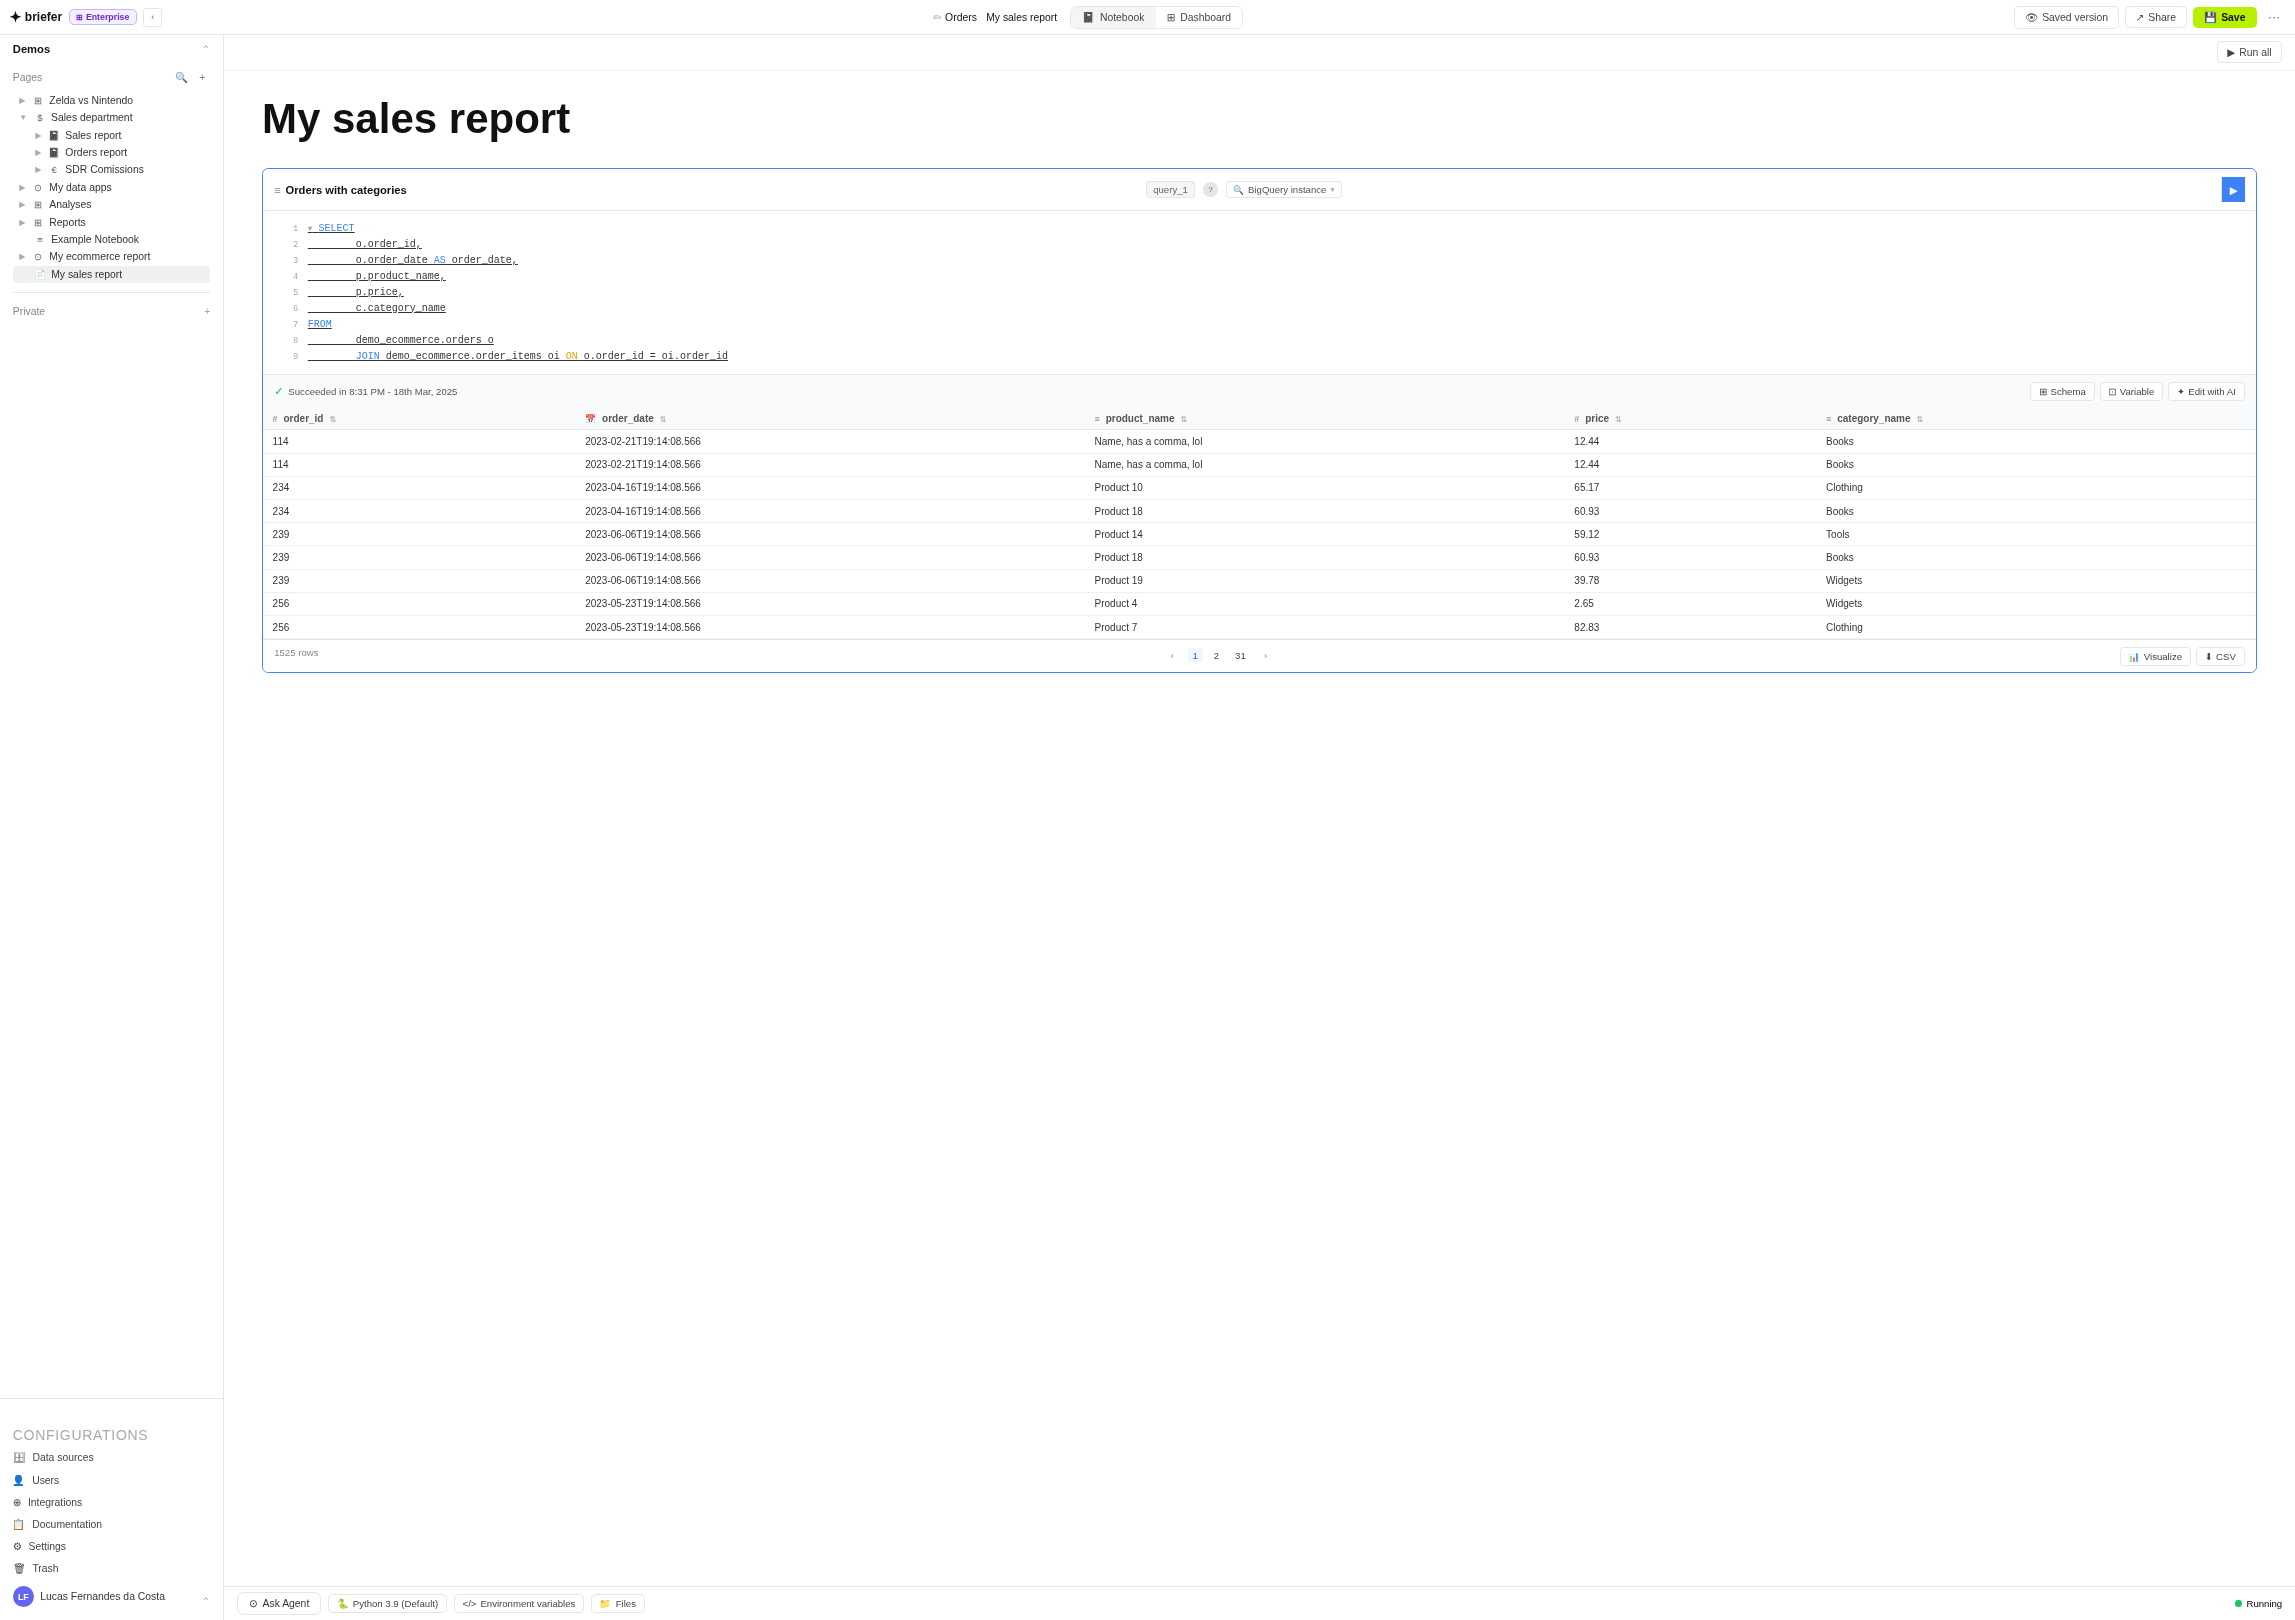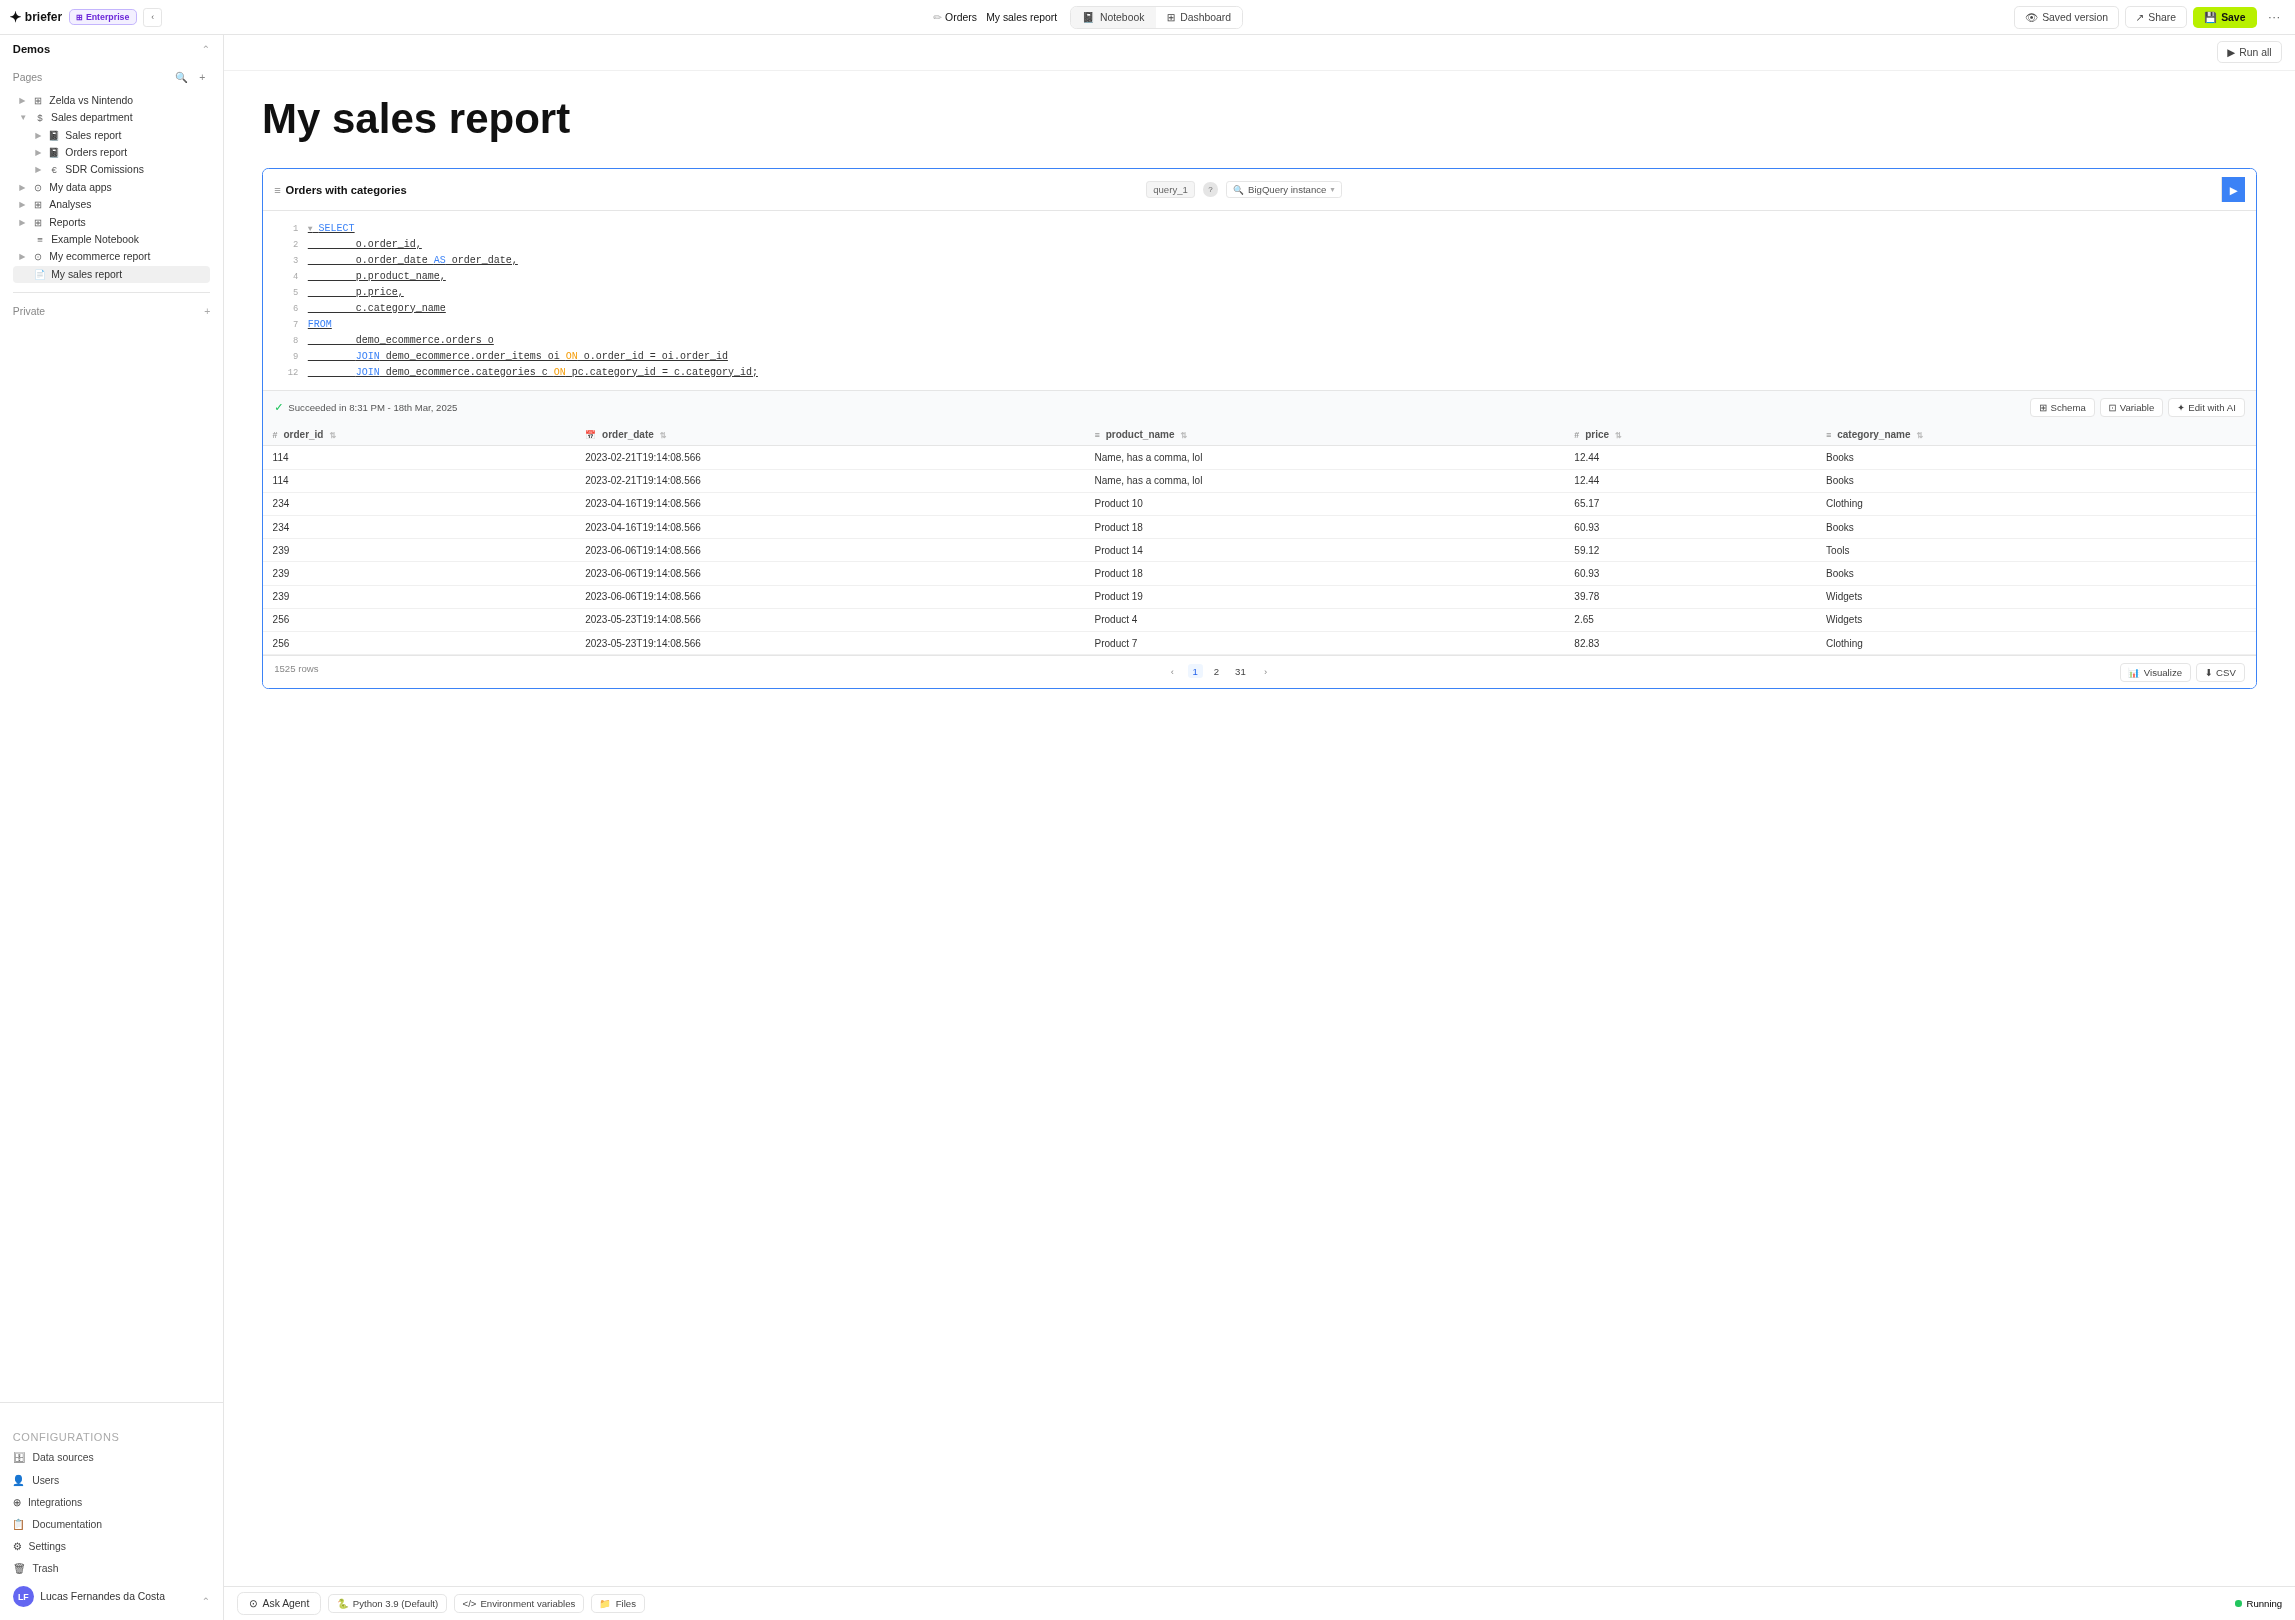--- a/index.html
+++ b/index.html
@@ -37,21 +37,21 @@
     .sidebar-item .icon { color: #666; font-size: 9.6px; width: 12.8px; text-align: center; }
     .sidebar-item .caret { color: #aaa; font-size: 8px; margin-right: 1.6px; }
     .sidebar-divider { height: 0.8px; background: #e5e5e5; margin: 6.4px 12.8px; }
     .sidebar-demos-header { display: flex; align-items: center; justify-content: space-between; padding: 8px 12.8px 4.8px; }
     .sidebar-demos-title { font-size: 11.2px; font-weight: 600; color: #111; }
     .sidebar-bottom { margin-top: auto; padding: 6.4px 0; border-top: 0.8px solid #e5e5e5; }
     .sidebar-bottom-item { display: flex; align-items: center; gap: 6.4px; padding: 4.8px 12.8px; cursor: pointer; color: #444; font-size: 10.4px; }
     .sidebar-user { display: flex; align-items: flex-end; justify-content: space-between; padding: 6.4px 12.8px; }
     .sidebar-user-info { display: flex; align-items: center; gap: 6.4px; }
     .avatar { width: 21px; height: 21px; border-radius: 50%; background: #6366f1; display: flex; align-items: center; justify-content: center; color: #fff; font-size: 8.8px; font-weight: 600; }
-    .configs-label { font-size: 11px; color: #aaa; padding: 6.4px 12.8px 3.2px; text-transform: uppercase; letter-spacing: 0.05em; margin-top: 15px; }
+    .configs-label { font-size: 14px; color: #aaa; padding: 6.4px 12.8px 3.2px; text-transform: uppercase; letter-spacing: 0.05em; margin-top: 15px; }
 
     
     .content { flex: 1; display: flex; flex-direction: column; overflow: hidden; }
     .content-toolbar { display: flex; align-items: center; justify-content: flex-end; padding: 6.4px 12.8px; border-bottom: 0.8px solid #f0f0f0; }
     .run-all-btn { display: flex; align-items: center; gap: 4px; padding: 4px 9.6px; border: 0.8px solid #e5e5e5; border-radius: 4.8px; background: #fff; cursor: pointer; font-size: 10.4px; color: #444; }
     .content-scroll { flex: 1; overflow-y: auto; padding: 25.6px 38px; }
     .report-title { font-size: 42px; font-weight: 800; color: #111; margin-bottom: 25.6px; line-height: 1.1; }
 
     
     .query-block { border: 1.6px solid #3b82f6; border-radius: 6.4px; overflow: hidden; margin-bottom: 19px; }
@@ -342,24 +342,20 @@
             <span class="line-num">7</span>
             <span class="code-content"><span class="kw-blue">FROM</span></span>
           </div>
           <div class="code-line">
             <span class="line-num">8</span>
             <span class="code-content">        demo_ecommerce.orders o</span>
           </div>
           <div class="code-line">
             <span class="line-num">9</span>
             <span class="code-content">        <span class="kw-blue">JOIN</span> demo_ecommerce.order_items oi <span class="kw-orange">ON</span> o.order_id = oi.order_id</span>
-          </div>
-          <div class="code-line">
-            <span class="line-num">12</span>
-            <span class="code-content">        <span class="kw-blue">JOIN</span> demo_ecommerce.categories c <span class="kw-orange">ON</span> pc.category_id = c.category_id;</span>
           </div>
         </div>
 
         <div class="result-bar">
           <div class="result-status">
             <span class="result-status-dot">✓</span>
             <span>Succeeded in 8:31 PM - 18th Mar, 2025</span>
           </div>
           <div class="result-actions">
             <button class="result-action-btn">

